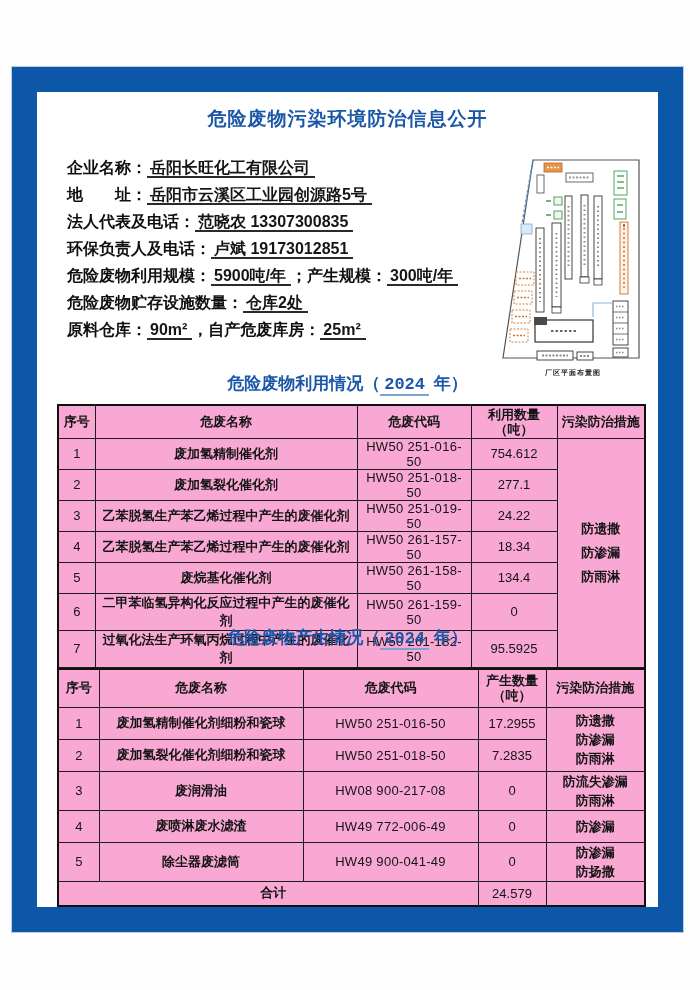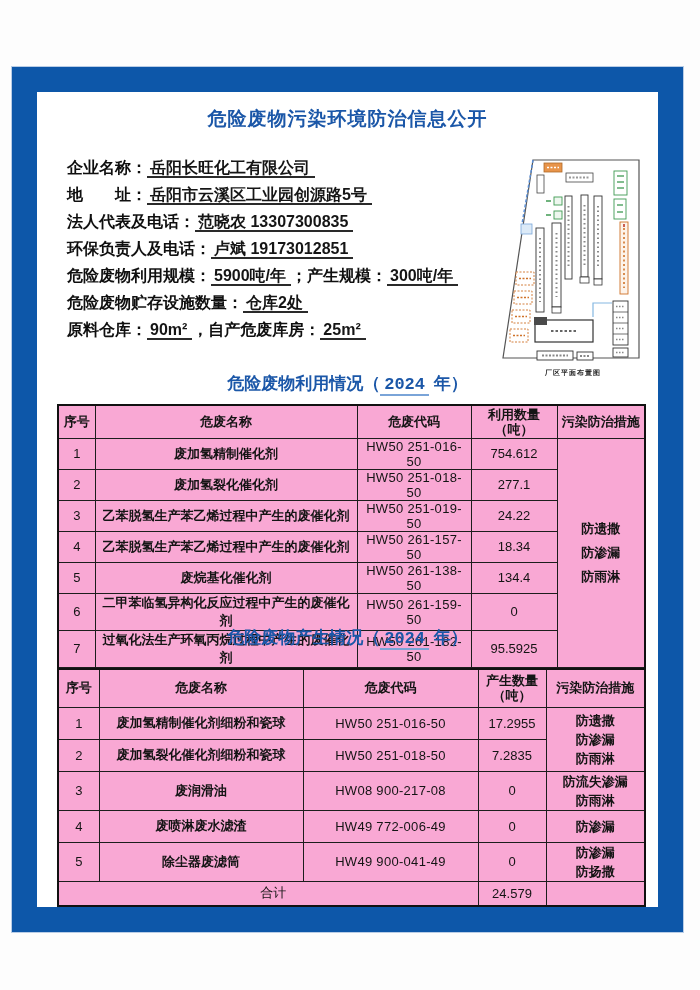--- a/index.html
+++ b/index.html
@@ -55,21 +55,21 @@
   .name-cell{font-weight:600;}
   .code-cell{letter-spacing:.3px;}
   .measures{line-height:24px;font-weight:600;}
   .measures2{line-height:19px;font-weight:600;}
   #usage-table tr.data{height:24px;}
   #usage-table tr.head{height:33px;}
   #usage-table tr.total{height:24px;}
   #production-table tr.data{height:32px;}
   #production-table tr.head{height:38px;}
   #production-table tr.total{height:25px;}
-  .total-lbl{font-weight:400;padding-left:12px;}
+  .total-lbl{font-weight:700;padding-left:12px;}
 </style>
 </head>
 <body>
 
 <div class="frame">
   <div class="inner">
 
     <h1 class="title">危险废物污染环境防治信息公开</h1>
 
     <div class="info">
@@ -219,21 +219,21 @@
       </tr>
       <tr class="data">
         <td>4</td>
         <td class="name-cell">乙苯脱氢生产苯乙烯过程中产生的废催化剂</td>
         <td class="code-cell">HW50 261-157-50</td>
         <td>18.34</td>
       </tr>
       <tr class="data">
         <td>5</td>
         <td class="name-cell">废烷基化催化剂</td>
-        <td class="code-cell">HW50 261-138-50</td>
+        <td class="code-cell">HW50 261-158-50</td>
         <td>134.4</td>
       </tr>
       <tr class="data">
         <td>6</td>
         <td class="name-cell">二甲苯临氢异构化反应过程中产生的废催化剂</td>
         <td class="code-cell">HW50 261-159-50</td>
         <td>0</td>
       </tr>
       <tr class="data">
         <td>7</td>

